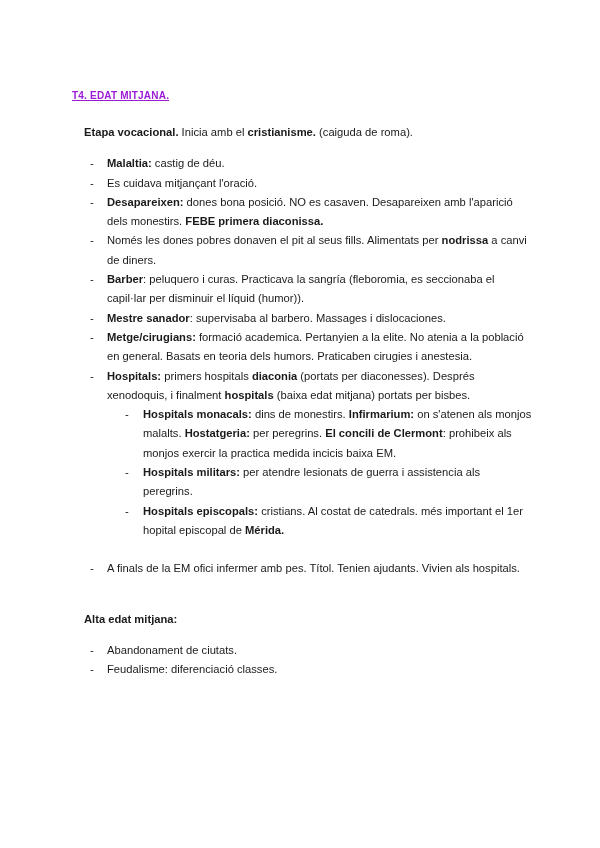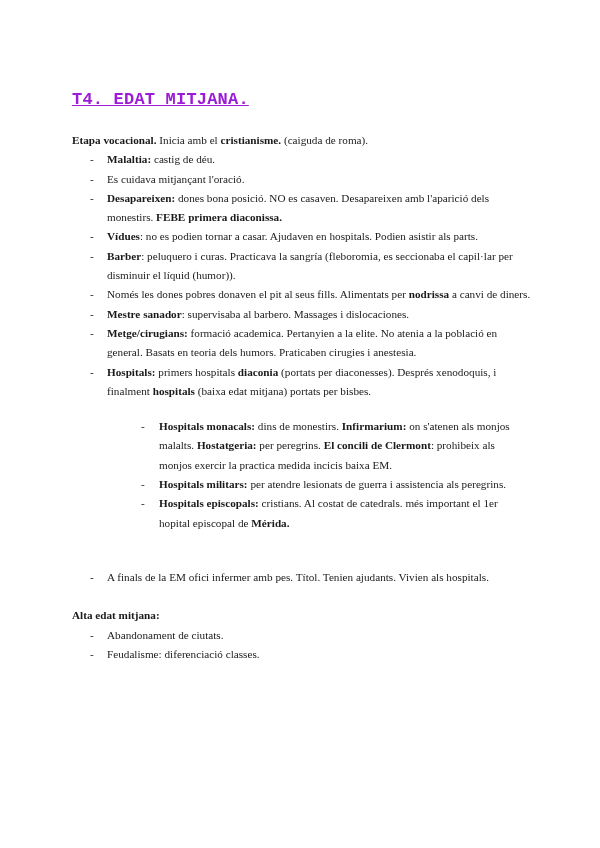--- a/index.html
+++ b/index.html
@@ -1,45 +1,44 @@
 <!DOCTYPE html>
 <html><head>
 <meta charset="utf-8">
 <style>
   html, body { margin: 0; padding: 0; background: #ffffff; }
   body { width: 600px; height: 848px; position: relative; overflow: hidden;
          font-family: "Liberation Sans", sans-serif; font-size: 11.2px; color: #1a1a1a; }
   .page { position: absolute; left: 72px; top: 90px; width: 460px; }
-  .title { color: #9b1bd6; font-weight: bold; text-decoration: underline; font-size: 17px;
-           letter-spacing: 0.2px; margin: 0 0 22px 0; font-family: Liberation Mono, monospace; }
-  .line { line-height: 19.3px; margin: 0; font-family: Liberation Serif, serif; }
-  ul.dash { list-style: none; padding: 0; margin: 0; font-family: Liberation Serif, serif; }
+  .title { color: #9b1bd6; font-weight: bold; text-decoration: underline; font-size: 10px;
+           letter-spacing: 0.2px; margin: 0 0 22px 0; }
+  .line { line-height: 19.3px; margin: 12px; }
+  ul.dash { list-style: none; padding: 0; margin: 0; }
   ul.dash > li { position: relative; padding-left: 35px; line-height: 19.3px; }
   ul.dash > li::before { content: "-"; position: absolute; left: 18px; top: 0; }
-  ul.sub { list-style: none; padding: 0; margin: 16px; }
+  ul.sub { list-style: none; padding: 0; margin: 0; }
   ul.sub > li { position: relative; padding-left: 36px; line-height: 19.3px; }
   ul.sub > li::before { content: "-"; position: absolute; left: 18px; top: 0; }
   .gap { height: 19px; }
   b { font-weight: bold; }
 </style>
 </head>
 <body>
 
 <div class="page">
   <p class="title">T4. EDAT MITJANA.</p>
 
   <p class="line"><b>Etapa vocacional.</b><span> Inicia amb el </span><b>cristianisme.</b><span> (caiguda de roma).</span></p>
 
   <ul class="dash">
     <li><b>Malaltia:</b><span> castig de déu.</span></li>
     <li><span>Es cuidava mitjançant l'oració.</span></li>
     <li><b>Desapareixen:</b><span> dones bona posició. NO es casaven. Desapareixen amb l'aparició dels monestirs. </span><b>FEBE primera diaconissa.</b></li>
-    <li><b>Vídues</b><span>: no es podien tornar a casar. Ajudaven en hospitals. Podien asistir als parts.</span></li>
+    <li><span>Només les dones pobres donaven el pit al seus fills. Alimentats per </span><b>nodrissa</b><span> a canvi de diners.</span></li>
     <li><b>Barber</b><span>: peluquero i curas. Practicava la sangría (fleboromia, es seccionaba el capil·lar per disminuir el líquid (humor)).</span></li>
-    <li><span>Només les dones pobres donaven el pit al seus fills. Alimentats per </span><b>nodrissa</b><span> a canvi de diners.</span></li>
     <li><b>Mestre sanador</b><span>: supervisaba al barbero. Massages i dislocaciones.</span></li>
     <li><b>Metge/cirugians:</b><span> formació academica. Pertanyien a la elite. No atenia a la població en general. Basats en teoria dels humors. Praticaben cirugies i anestesia.</span></li>
     <li><b>Hospitals:</b><span> primers hospitals </span><b>diaconia</b><span> (portats per diaconesses). Després xenodoquis, i finalment </span><b>hospitals</b><span> (baixa edat mitjana) portats per bisbes.</span>
       <ul class="sub">
         <li><b>Hospitals monacals:</b><span> dins de monestirs. </span><b>Infirmarium:</b><span> on s'atenen als monjos malalts. </span><b>Hostatgeria:</b><span> per peregrins. </span><b>El concili de Clermont</b><span>: prohibeix als monjos exercir la practica medida incicis baixa EM.</span></li>
         <li><b>Hospitals militars:</b><span> per atendre lesionats de guerra i assistencia als peregrins.</span></li>
         <li><b>Hospitals episcopals:</b><span> cristians. Al costat de catedrals. més important el 1er hopital episcopal de </span><b>Mérida.</b></li>
       </ul>
     </li>
   </ul>

